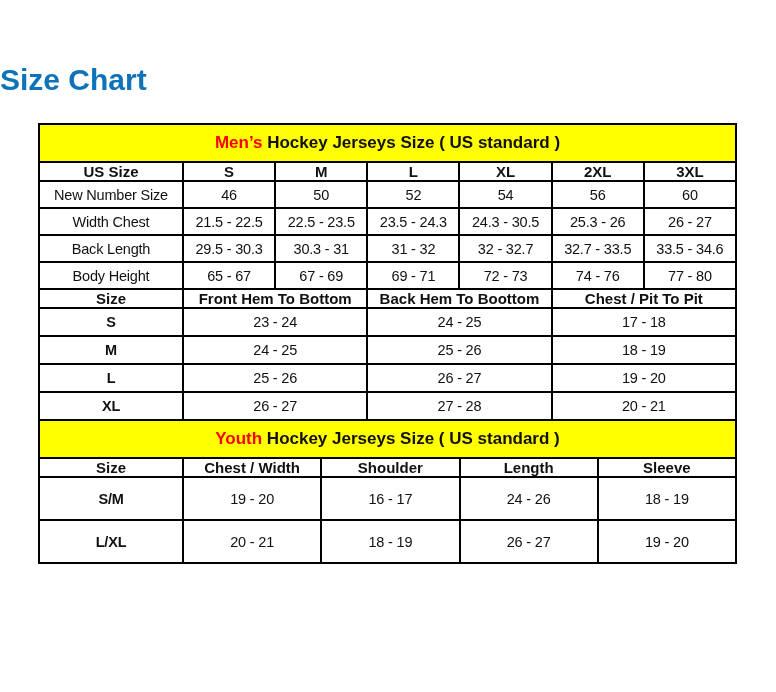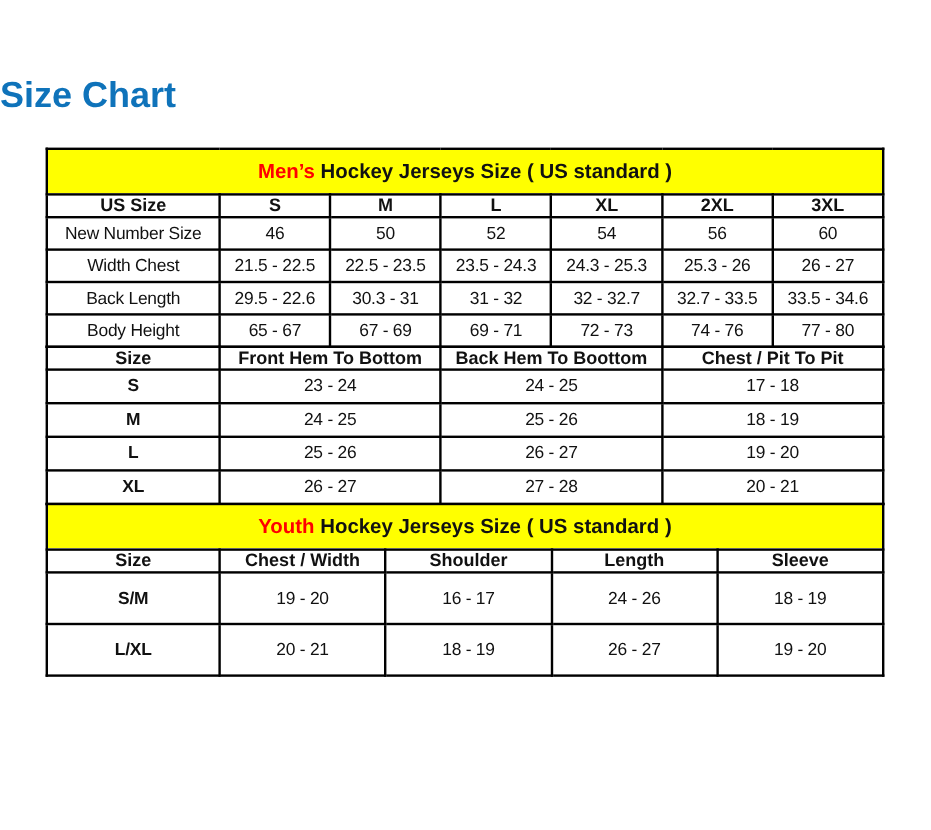--- a/index.html
+++ b/index.html
@@ -128,27 +128,27 @@
             <td>52</td>
             <td>54</td>
             <td>56</td>
             <td>60</td>
           </tr>
           <tr>
             <td>Width Chest</td>
             <td>21.5 - 22.5</td>
             <td>22.5 - 23.5</td>
             <td>23.5 - 24.3</td>
-            <td>24.3 - 25.3</td>
+            <td>24.3 - 30.5</td>
             <td>25.3 - 26</td>
             <td>26 - 27</td>
           </tr>
           <tr>
             <td>Back Length</td>
-            <td>29.5 - 22.6</td>
+            <td>29.5 - 30.3</td>
             <td>30.3 - 31</td>
             <td>31 - 32</td>
             <td>32 - 32.7</td>
             <td>32.7 - 33.5</td>
             <td>33.5 - 34.6</td>
           </tr>
           <tr>
             <td>Body Height</td>
             <td>65 - 67</td>
             <td>67 - 69</td>

